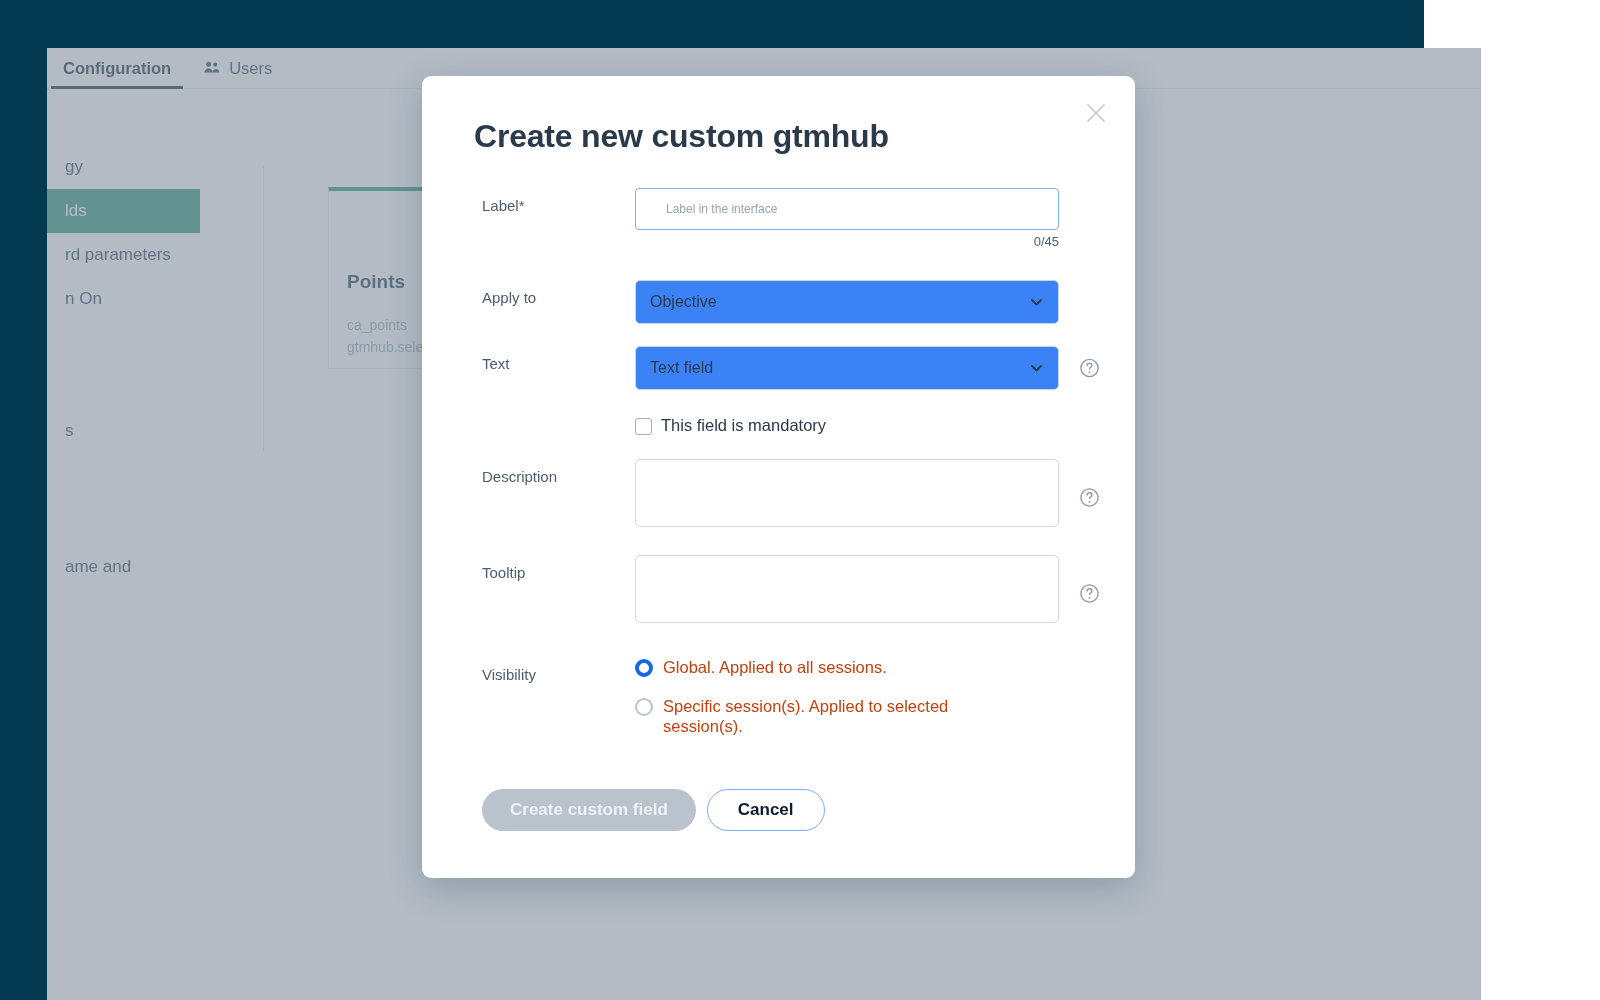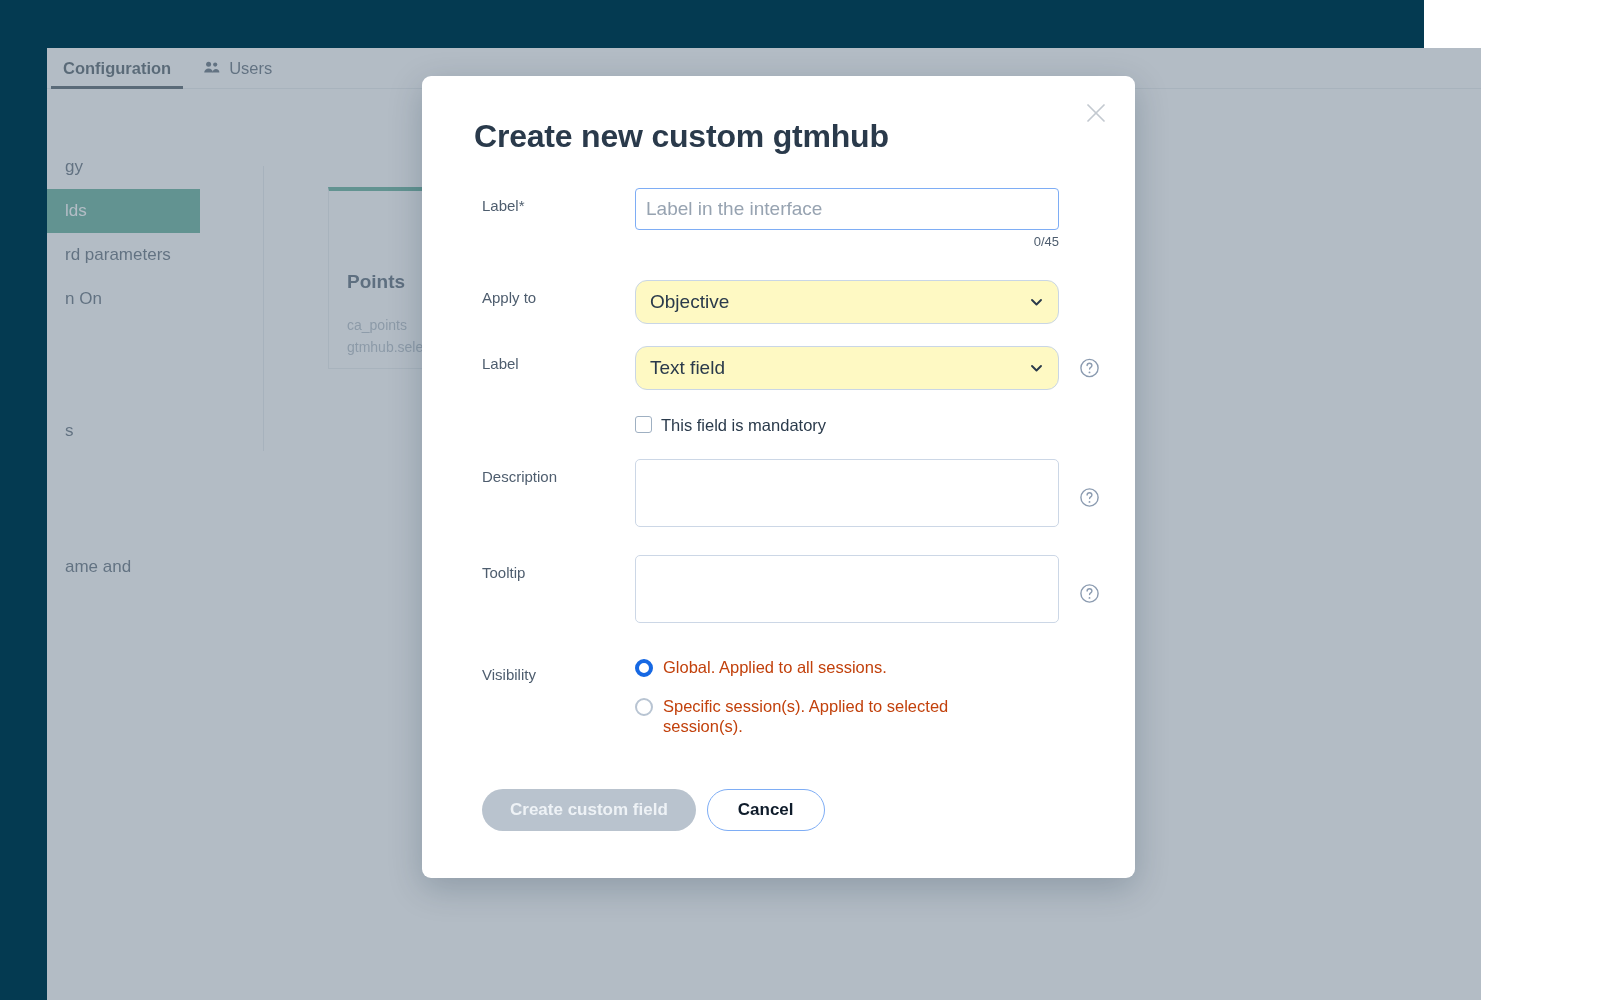--- a/index.html
+++ b/index.html
@@ -209,45 +209,45 @@
   }
   .control { position: relative; width: 424px; }
 
   .text-input {
     width: 424px;
     height: 42px;
     border: 1.6px solid #7eadf5;
     border-radius: 4px;
     background: #fff;
     font-family: "Liberation Sans", sans-serif;
-    font-size: 19px;
+    font-size: 12px;
     color: #2a3a4b;
-    padding: 0 10px;
+    padding: 0 30px;
     outline: none;
   }
   .text-input::placeholder { color: #97a3b1; }
 
   .counter {
     position: absolute;
     right: 0;
     top: 46px;
     font-size: 13px;
     color: #4e5d6e;
   }
 
   .select-box {
     width: 424px;
     height: 44px;
     border: 1.4px solid #c9d6e6;
-    border-radius: 12px;
-    background: #fef9c3;
+    border-radius: 5px;
+    background: #3b82f6;
     display: flex;
     align-items: center;
     padding: 0 14px;
-    font-size: 19px;
+    font-size: 16px;
     color: #2a3a4b;
     cursor: pointer;
     position: relative;
   }
   .chevron {
     position: absolute;
     right: 14px;
     top: 50%;
     transform: translateY(-50%);
     display: flex;
@@ -273,21 +273,21 @@
     font-family: "Liberation Sans", sans-serif;
     font-size: 16px;
     color: #2a3a4b;
     padding: 10px 14px;
     resize: none;
     outline: none;
   }
 
   .checkbox-row {
     display: flex;
-    align-items: flex-start;
+    align-items: flex-end;
     gap: 9px;
     cursor: pointer;
   }
   .cbox {
     width: 17px;
     height: 17px;
     border: 1.6px solid #9fb0c2;
     border-radius: 3px;
     background: #fff;
     flex: 0 0 17px;
@@ -435,21 +435,21 @@
             <span class="chevron">
               <svg width="15" height="15" viewBox="0 0 15 15" stroke="#2a3a4b" stroke-width="1.9" fill="none" stroke-linecap="round" stroke-linejoin="round">
                 <polyline points="3,5.5 7.5,10 12,5.5"></polyline>
               </svg>
             </span>
           </div>
         </div>
       </div>
 
       <div class="row" style="margin-top:22px">
-        <div class="row-label">Label</div>
+        <div class="row-label">Text</div>
         <div class="control">
           <div class="select-box">
             <span>Text field</span>
             <span class="chevron">
               <svg width="15" height="15" viewBox="0 0 15 15" stroke="#2a3a4b" stroke-width="1.9" fill="none" stroke-linecap="round" stroke-linejoin="round">
                 <polyline points="3,5.5 7.5,10 12,5.5"></polyline>
               </svg>
             </span>
           </div>
           <span class="help-icon">

